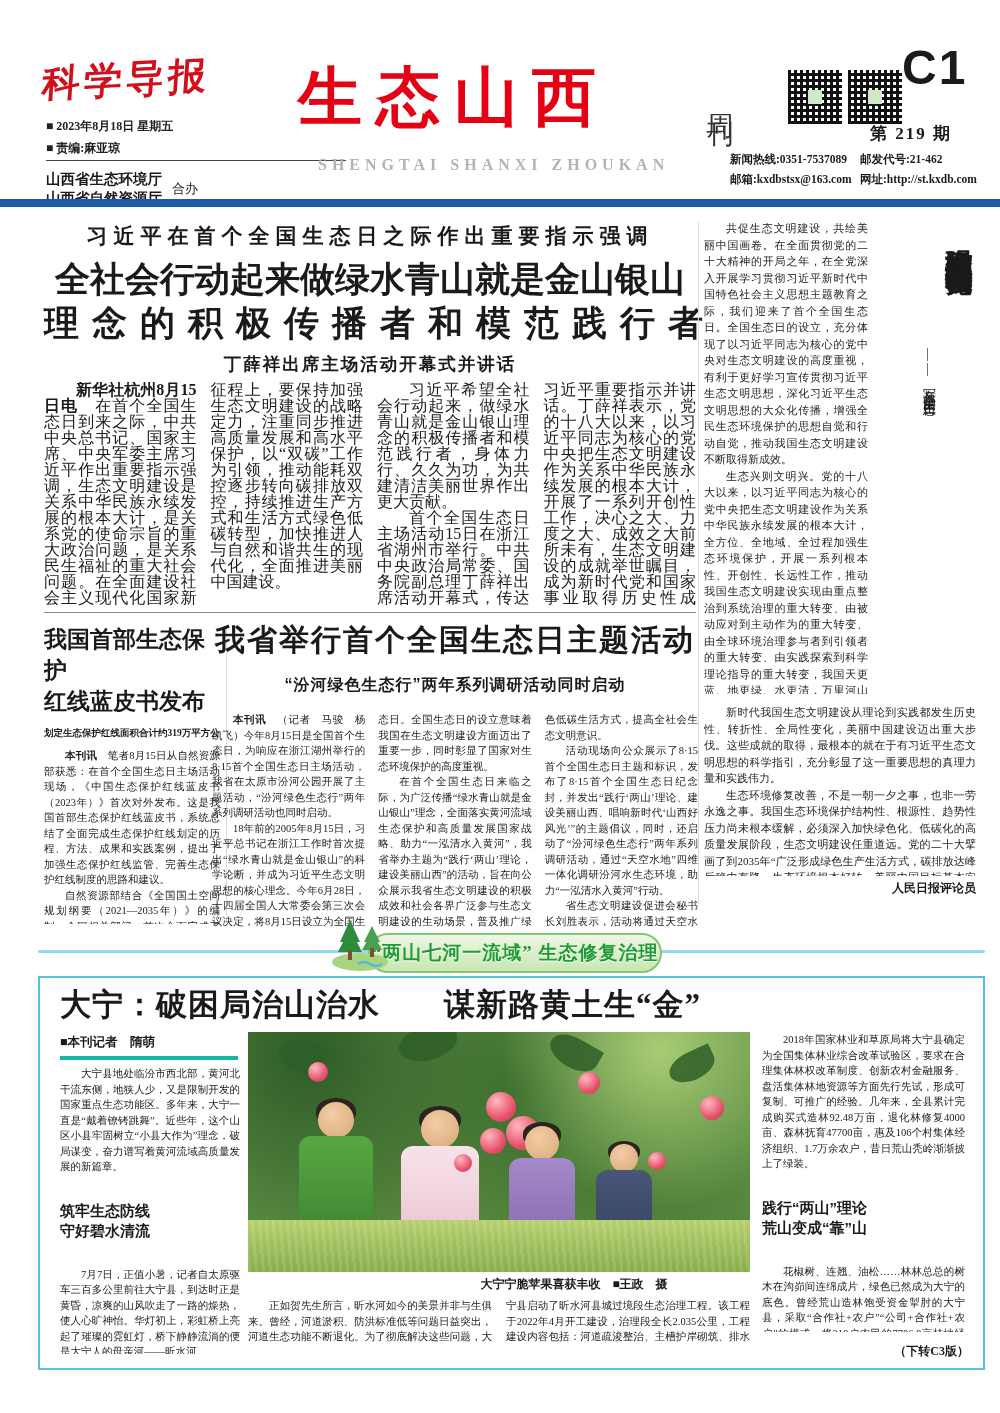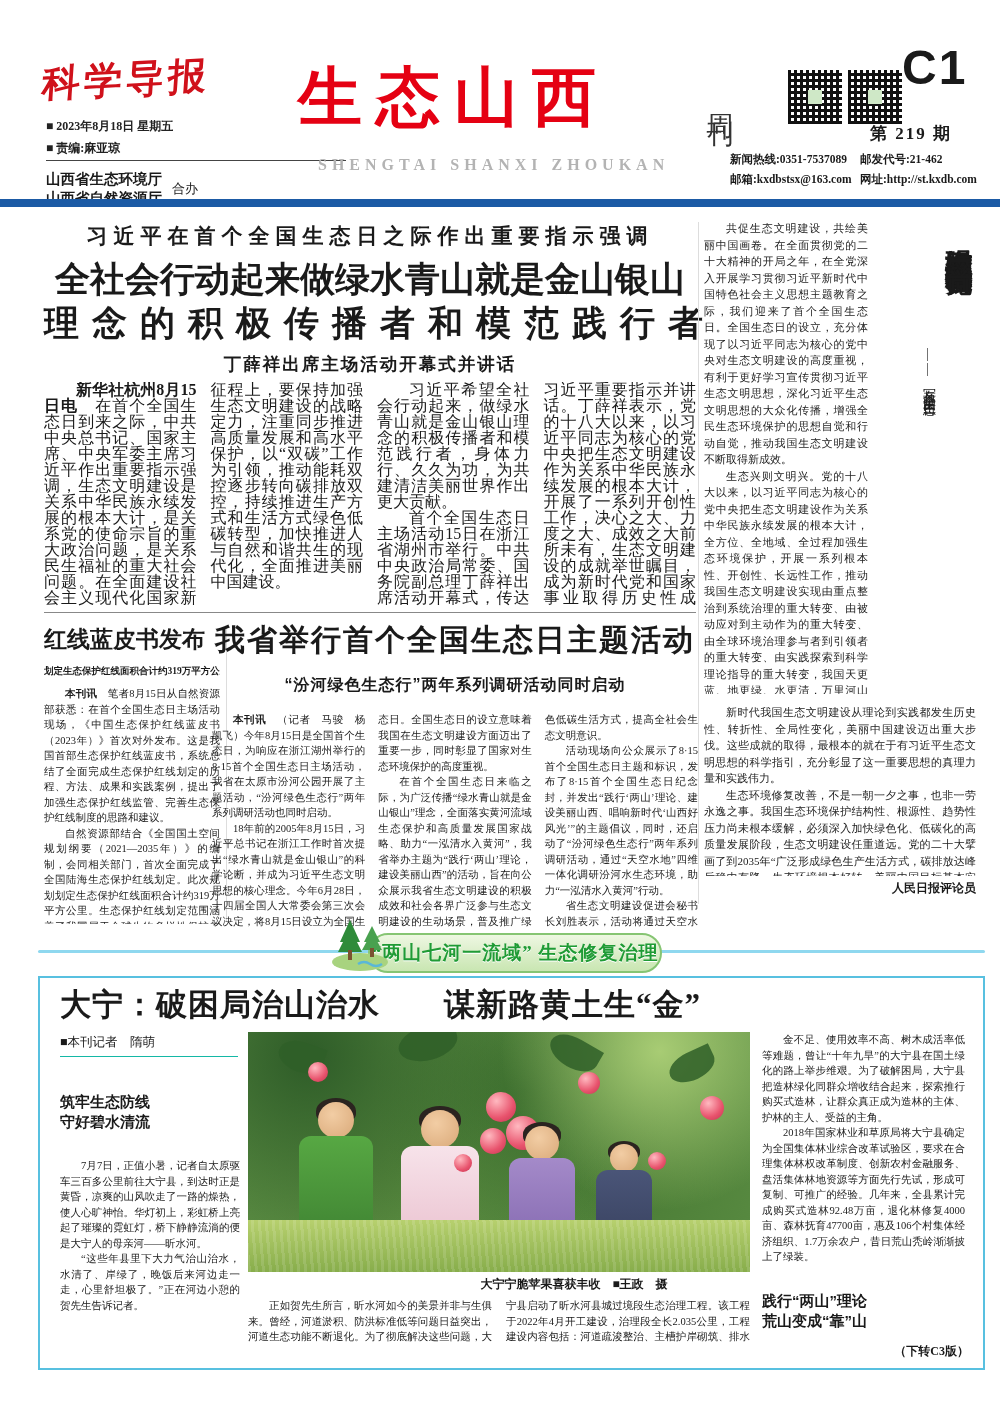--- a/index.html
+++ b/index.html
@@ -64,21 +64,21 @@
   
   #bannerline{left:38px;top:950px;width:947px;height:3px;background:#8fd8ef;border-radius:2px;}
   #bannerpill{left:368px;top:933px;width:290px;height:36px;border-radius:20px;
       background:linear-gradient(#eef7e2,#c9e6b2);border:2px solid #86c573;
       display:flex;align-items:center;justify-content:center;font-size:19px;font-weight:bold;
       color:#1f9b35;letter-spacing:1px;text-shadow:0 1px 0 #fff;}
   #trees{left:330px;top:912px;width:72px;height:60px;}
   
   #box{left:38px;top:976px;width:943px;height:390px;border:2px solid #58c0e0;background:#fff;}
   #dnh{left:20px;top:6px;font-size:31px;font-weight:bold;letter-spacing:1px;white-space:nowrap;}
-  #dnby{left:20px;top:56px;font-size:12.5px;font-weight:normal;border-bottom:1px solid #14b8a6;
+  #dnby{left:20px;top:56px;font-size:12.5px;font-weight:bold;border-bottom:4px solid #14b8a6;
         padding-bottom:5px;width:178px;}
   #dnleft{left:20px;top:88px;width:180px;height:288px;font-size:10.5px;line-height:15.5px;overflow:hidden;}
   .subhd{font-size:15px;font-weight:bold;line-height:20px;margin:26px 0;text-indent:0;}
   #photo{left:208px;top:54px;width:502px;height:240px;overflow:hidden;
      background:
       radial-gradient(circle at 82% 8%,#a8cc74 0,rgba(168,204,116,0) 34%),
       radial-gradient(circle at 12% 10%,#2e5c28 0,rgba(46,92,40,0) 40%),
       radial-gradient(circle at 55% 25%,#3c6e2e 0,rgba(60,110,46,0) 45%),
       radial-gradient(circle at 30% 55%,#55863c 0,rgba(85,134,60,0) 55%),
       radial-gradient(circle at 75% 60%,#4a7c35 0,rgba(74,124,53,0) 50%),
@@ -156,20 +156,21 @@
     </div>
     <div id="commbot" class="just">
       <p>新时代我国生态文明建设从理论到实践都发生历史性、转折性、全局性变化，美丽中国建设迈出重大步伐。这些成就的取得，最根本的就在于有习近平生态文明思想的科学指引，充分彰显了这一重要思想的真理力量和实践伟力。</p>
       <p>生态环境修复改善，不是一朝一夕之事，也非一劳永逸之事。我国生态环境保护结构性、根源性、趋势性压力尚未根本缓解，必须深入加快绿色化、低碳化的高质量发展阶段，生态文明建设任重道远。党的二十大擘画了到2035年“广泛形成绿色生产生活方式，碳排放达峰后稳中有降，生态环境根本好转，美丽中国目标基本实现”的宏伟蓝图。全面推进美丽中国建设，加快推进人与自然和谐共生的现代化，就一定能让绿水青山永远成为金山银山，让美丽中国建设成果更多更公平惠及全体人民，不断谱写新时代生态文明建设新篇章。</p>
     </div>
     <div id="commauthor">人民日报评论员</div>
   </div>
 
   <div class="abs" id="bluebook">
     <div id="bbh" class="sans">
+      <div>我国首部生态保护</div>
       <div>红线蓝皮书发布</div>
     </div>
     <div id="bbsub">划定生态保护红线面积合计约319万平方公里</div>
     <div id="bbbody" class="just">
       <p><b>本刊讯</b><span>　笔者8月15日从自然资源部获悉：在首个全国生态日主场活动现场，《中国生态保护红线蓝皮书（2023年）》首次对外发布。这是我国首部生态保护红线蓝皮书，系统总结了全面完成生态保护红线划定的历程、方法、成果和实践案例，提出了加强生态保护红线监管、完善生态保护红线制度的思路和建议。</span></p>
       <p>自然资源部结合《全国国土空间规划纲要（2021—2035年）》的编制，会同相关部门，首次全面完成了全国陆海生态保护红线划定。此次规划划定生态保护红线面积合计约319万平方公里。生态保护红线划定范围涵盖了我国属于全球生物多样性保护的全部热点区域、90%以上的典型生态系统类型。（常钦）</p>
     </div>
   </div>
   <div class="abs" id="vline2"></div>
 
@@ -199,20 +200,21 @@
     <path d="M42 20 L52 38 L32 38 Z" fill="#49a14f"></path>
     <rect x="40" y="36" width="4" height="9" fill="#7a5230"></rect>
     <path d="M28 52 q6 -4 12 0 q6 4 12 0" stroke="#5ab7d8" stroke-width="2.5" fill="none"></path>
   </svg>
 
   <div class="abs" id="box">
     <div class="abs" id="dnh">大宁：破困局治山治水　　谋新路黄土生“金”</div>
     <div class="abs" id="dnby">■本刊记者　隋萌</div>
 
     <div class="abs just" id="dnleft">
+      <p>大宁县地处临汾市西北部，黄河北干流东侧，地狭人少，又是限制开发的国家重点生态功能区。多年来，大宁一直是“戴着镣铐跳舞”。近些年，这个山区小县牢固树立“小县大作为”理念，破局谋变，奋力谱写着黄河流域高质量发展的新篇章。</p>
       <div class="subhd sans">
         <div>筑牢生态防线</div>
         <div>守好碧水清流</div>
       </div>
       <p>7月7日，正值小暑，记者自太原驱车三百多公里前往大宁县，到达时正是黄昏，凉爽的山风吹走了一路的燥热，使人心旷神怡。华灯初上，彩虹桥上亮起了璀璨的霓虹灯，桥下静静流淌的便是大宁人的母亲河——昕水河。</p>
       <p>“这些年县里下大力气治山治水，水清了、岸绿了，晚饭后来河边走一走，心里舒坦极了。”正在河边小憩的贺先生告诉记者。</p>
 
     </div>
 
     <div class="abs" id="photo">
@@ -250,21 +252,20 @@
       </div>
       <div id="grass"></div>
     </div>
     <div class="abs" id="caption">大宁宁脆苹果喜获丰收　■王政　摄</div>
 
     <div class="abs just" id="dnmid">
       <p>正如贺先生所言，昕水河如今的美景并非与生俱来。曾经，河道淤积、防洪标准低等问题日益突出，河道生态功能不断退化。为了彻底解决这些问题，大宁县启动了昕水河县城过境段生态治理工程。该工程于2022年4月开工建设，治理段全长2.035公里，工程建设内容包括：河道疏浚整治、主槽护岸砌筑、排水口防护工程、堤顶道路硬化及滩面景观绿化工程。目前昕水河大宁县城段防洪能力提升至二十年一遇以上，已真正成为一条生态之河、景观之河、利民之河。</p>
     </div>
 
     <div class="abs just" id="dnright">
-      <p>金不足、使用效率不高、树木成活率低等难题，曾让“十年九旱”的大宁县在国土绿化的路上举步维艰。为了破解困局，大宁县把造林绿化同群众增收结合起来，探索推行购买式造林，让群众真正成为造林的主体、护林的主人、受益的主角。</p>
       <p>2018年国家林业和草原局将大宁县确定为全国集体林业综合改革试验区，要求在合理集体林权改革制度、创新农村金融服务、盘活集体林地资源等方面先行先试，形成可复制、可推广的经验。几年来，全县累计完成购买式造林92.48万亩，退化林修复4000亩、森林抚育47700亩，惠及106个村集体经济组织、1.7万余农户，昔日荒山秃岭渐渐披上了绿装。</p>
       <div class="subhd sans">
         <div>践行“两山”理论</div>
         <div>荒山变成“靠”山</div>
       </div>
       <p>花椒树、连翘、油松……林林总总的树木在沟峁间连绵成片，绿色已然成为大宁的底色。曾经荒山造林饱受资金掣肘的大宁县，采取“合作社+农户”“公司+合作社+农户”的模式，将218户农民的7706.8亩林地经营权量化入股到合作社，实现了小农户和现代林业有机衔接机制，盘活了多年“沉睡的”林地资源，解决了小农户林地经营中存在的困难，增加了农户的经济收入。</p>
 
     </div>
     <div class="abs" id="dncont">（下转C3版）</div>
   </div>

